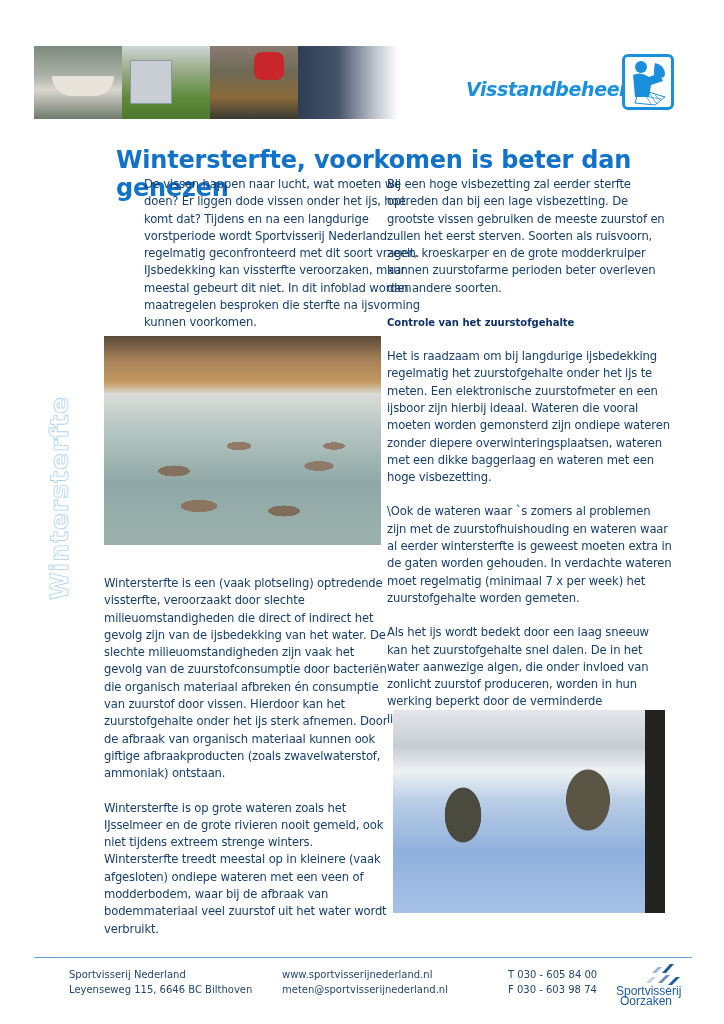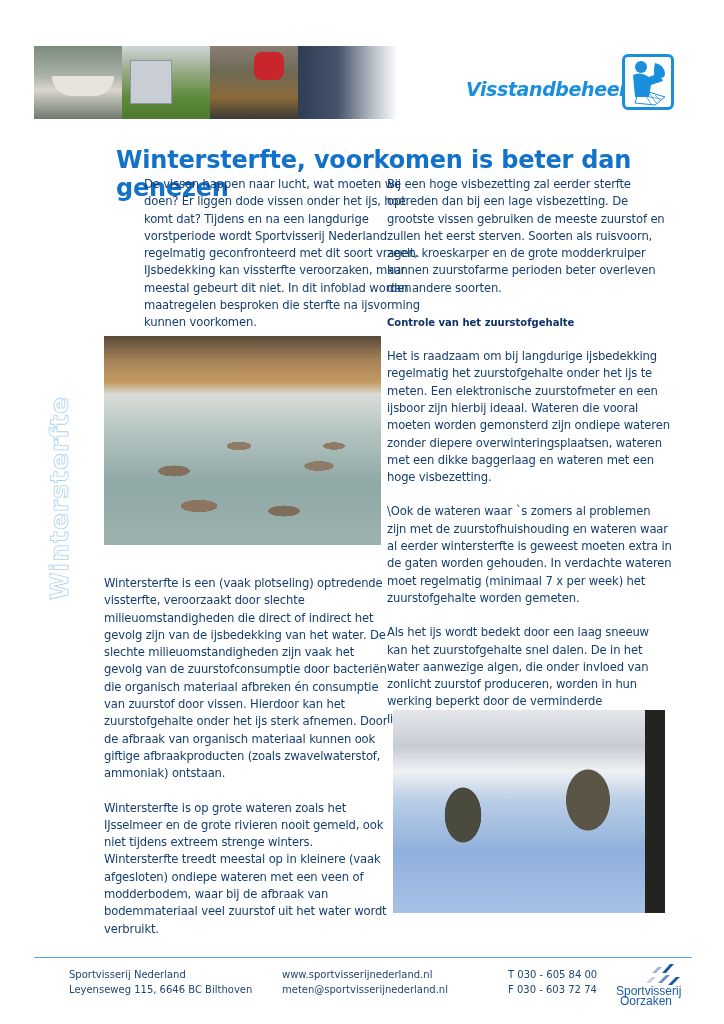--- a/index.html
+++ b/index.html
@@ -136,21 +136,21 @@
 <div class="footer-col fc-1">
   <div>Sportvisserij Nederland</div>
   <div>Leyenseweg 115, 6646 BC Bilthoven</div>
 </div>
 <div class="footer-col fc-2">
   <div>www.sportvisserijnederland.nl</div>
   <div>meten@sportvisserijnederland.nl</div>
 </div>
 <div class="footer-col fc-3">
   <div>T 030 - 605 84 00</div>
-  <div>F 030 - 603 72 74</div>
+  <div>F 030 - 603 98 74</div>
 </div>
 
 <svg class="footer-logo" viewBox="0 0 70 44" xmlns="http://www.w3.org/2000/svg">
   <path d="M40 12 L46 6 L50 6 L44 12 Z" fill="#9fb3cf"></path>
   <path d="M50 12 L58 3 L62 3 L54 12 Z" fill="#1b5a9e"></path>
   <path d="M34 22 L40 16 L44 16 L38 22 Z" fill="#c3d0e2"></path>
   <path d="M46 22 L54 14 L58 14 L50 22 Z" fill="#6f8fbf"></path>
   <path d="M56 24 L64 16 L68 16 L60 24 Z" fill="#1b5a9e"></path>
 </svg>
 <div class="footer-logo-text">

